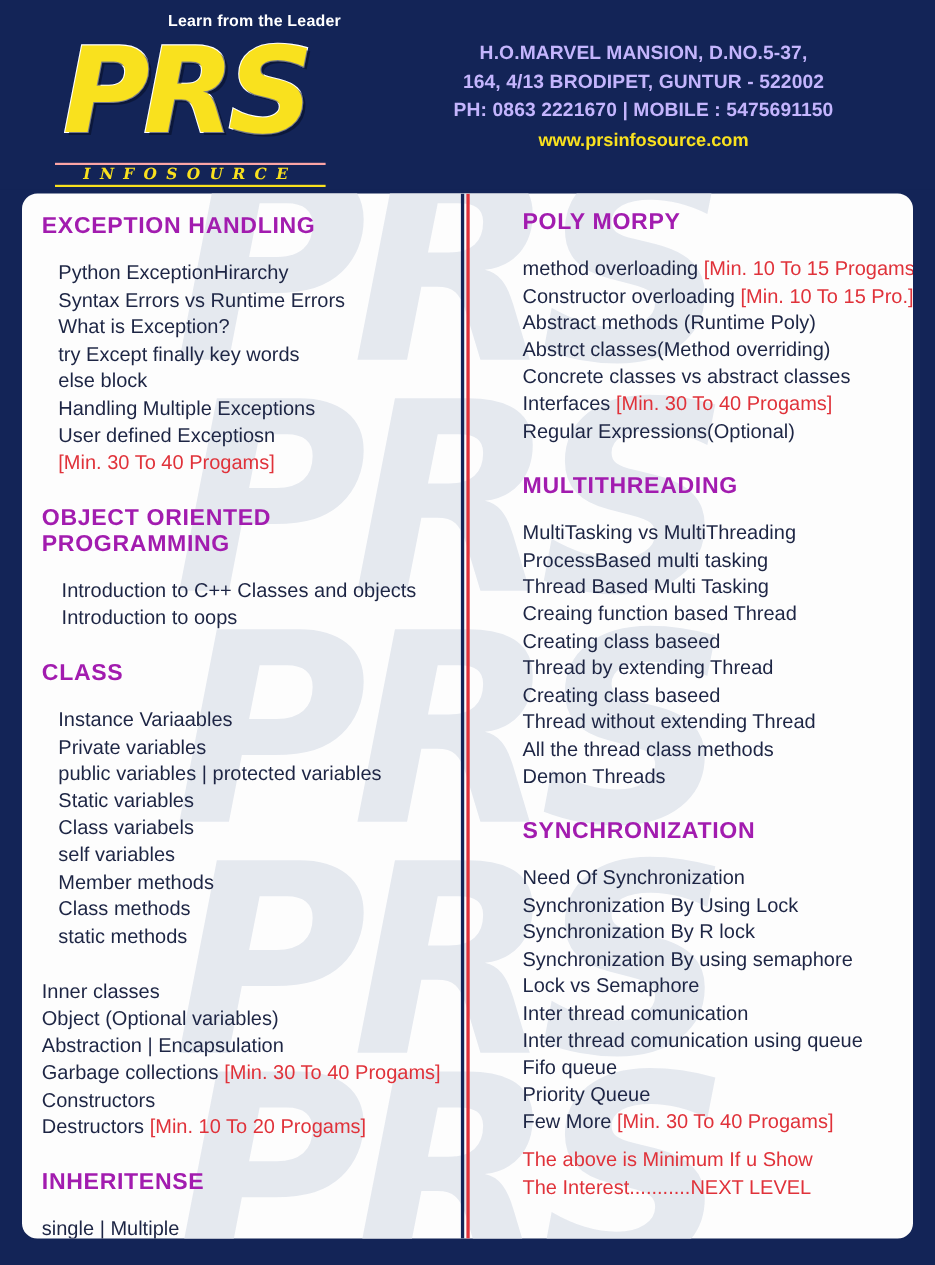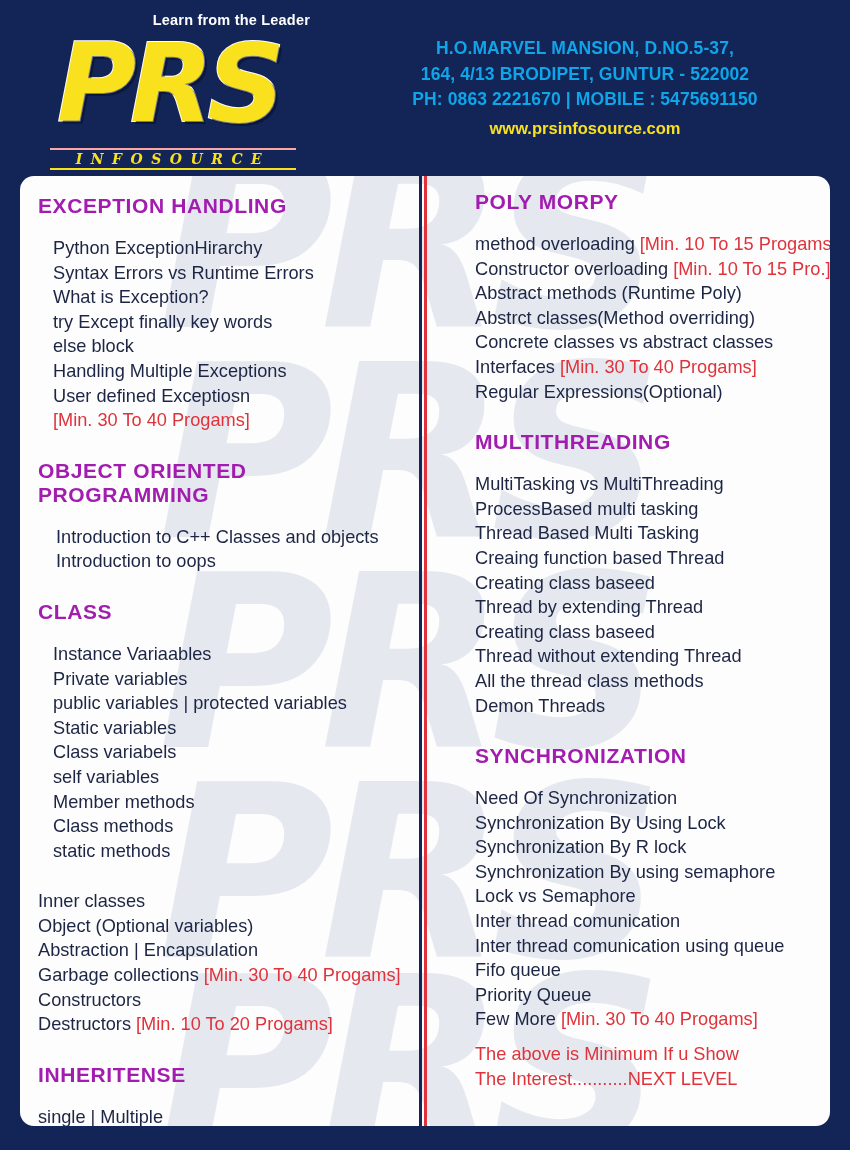--- a/index.html
+++ b/index.html
@@ -75,21 +75,21 @@
     font-family: "DejaVu Serif", serif;
   }
 
   #contact-block {
     position: absolute;
     left: 330px; top: 36px;
     width: 510px;
     text-align: center;
   }
   .contact-line {
-    color: #0ea5e9;
+    color: #c4b5fd;
     font-size: 17.5px;
     font-weight: bold;
     line-height: 25.5px;
     letter-spacing: 0.1px;
     text-align: center;
   }
   #contact-web {
     color: #F9E11E;
     font-size: 16.5px;
     font-weight: bold;

